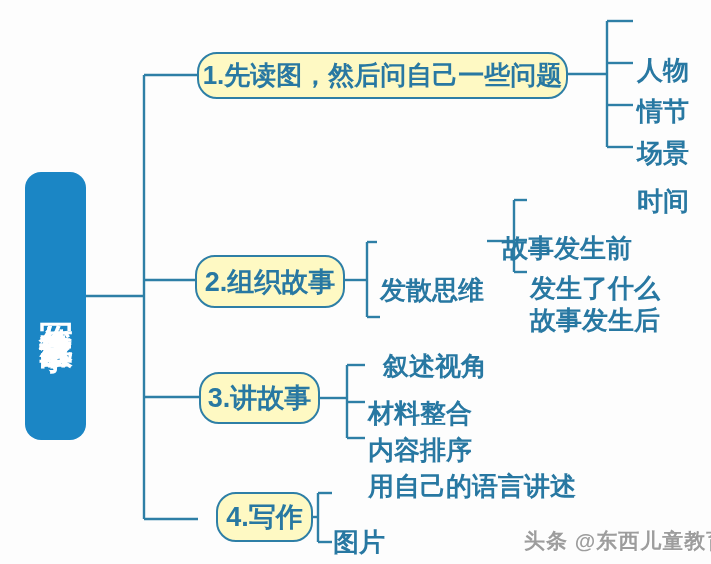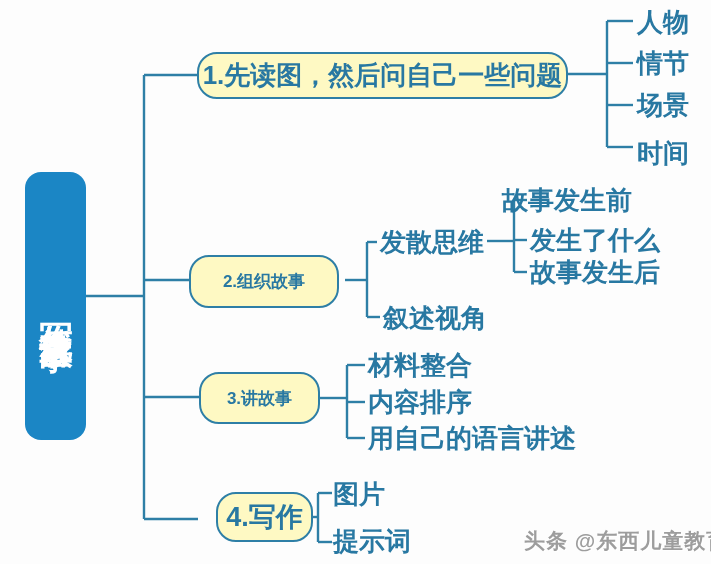--- a/index.html
+++ b/index.html
@@ -50,30 +50,31 @@
     border-radius: 20px;
     background: #fef9c3;
     color: var(--text);
     font-weight: bold;
     display: flex;
     align-items: center;
     justify-content: center;
     white-space: nowrap;
   }
   .box1 { left: 197px; top: 52px;  width: 371px; height: 47px; font-size: 26px; }
-  .box2 { left: 189px; top: 255px; width: 150px; height: 53px; font-size: 17px; }
-  .box3 { left: 199px; top: 372px; width: 121px; height: 52px; font-size: 17px; }
+  .box2 { left: 195px; top: 255px; width: 150px; height: 53px; font-size: 27px; }
+  .box3 { left: 199px; top: 372px; width: 121px; height: 52px; font-size: 27px; }
   .box4 { left: 216px; top: 492px; width: 97px;  height: 50px; font-size: 27px; }
   .leaf {
     position: absolute;
     color: var(--text);
     font-weight: bold;
     font-size: 26px;
     line-height: 28px;
     white-space: nowrap;
+    margin-top: 48px;
   }
   .watermark {
     position: absolute;
     left: 524px; top: 527px;
     color: var(--wm);
     font-weight: bold;
     font-size: 21px;
     letter-spacing: 1px;
     white-space: nowrap;
     text-shadow: 1px 1px 0 #ffffff;

